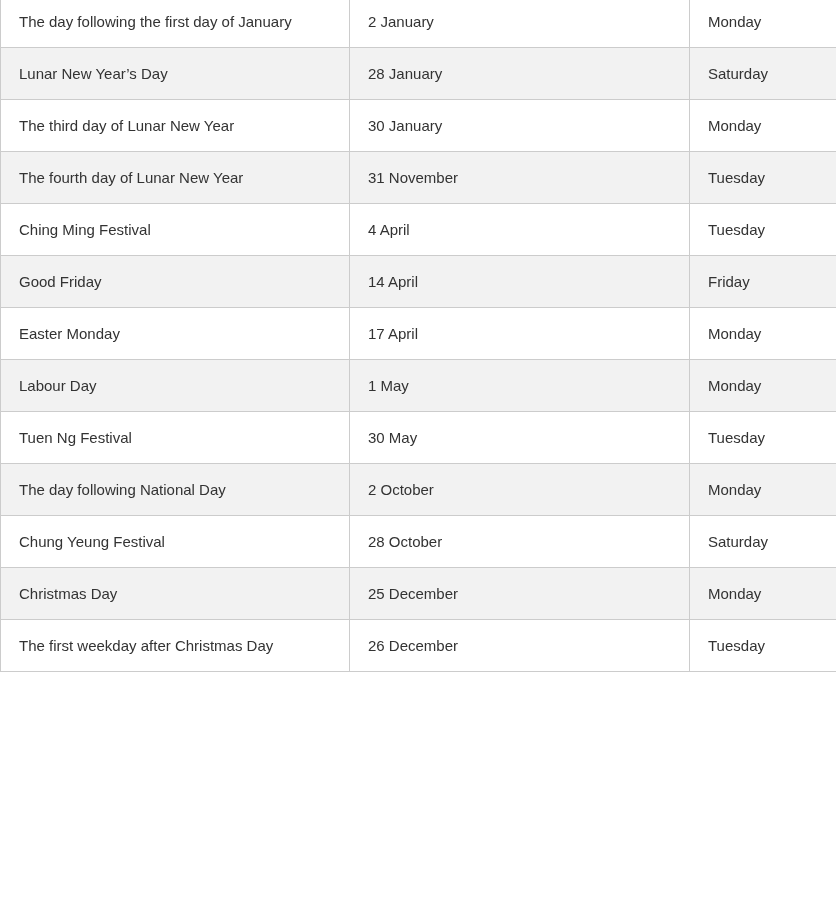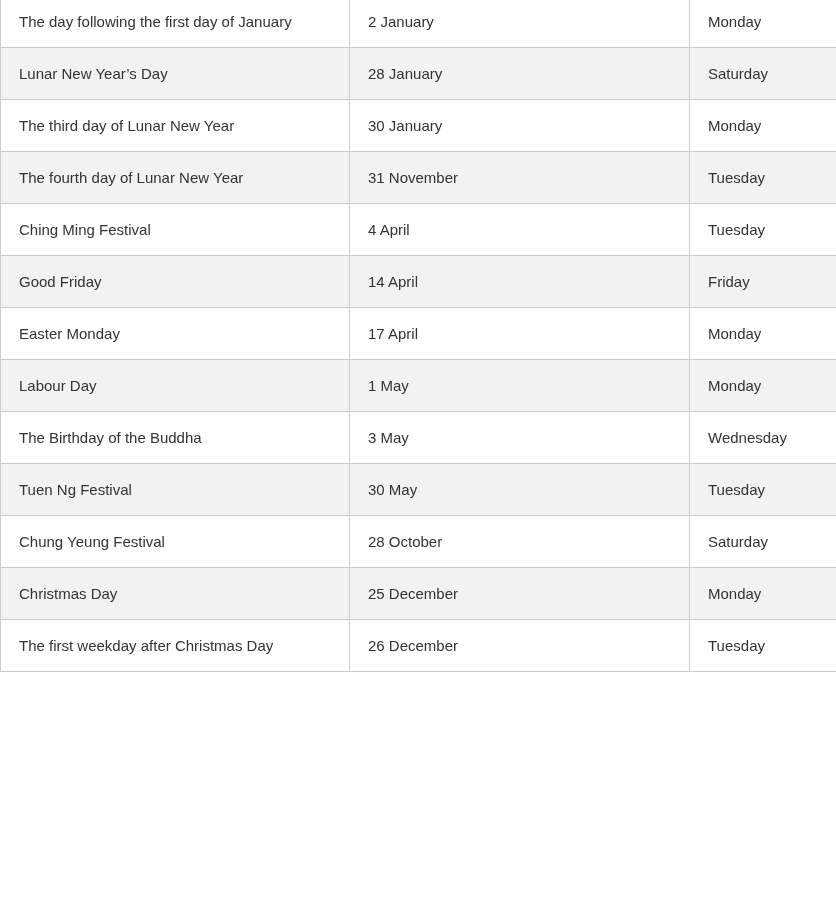--- a/index.html
+++ b/index.html
@@ -96,28 +96,28 @@
     <td>Easter Monday</td>
     <td>17 April</td>
     <td>Monday</td>
   </tr>
         <tr class="holiday-row">
     <td>Labour Day</td>
     <td>1 May</td>
     <td>Monday</td>
   </tr>
         <tr class="holiday-row">
-    <td>The Birthday of the Buddha</td>
-    <td>3 May</td>
-    <td>Wednesday</td>
-  </tr>
-        <tr class="holiday-row">
     <td>Tuen Ng Festival</td>
     <td>30 May</td>
     <td>Tuesday</td>
+  </tr>
+        <tr class="holiday-row">
+    <td>The day following National Day</td>
+    <td>2 October</td>
+    <td>Monday</td>
   </tr>
         <tr class="holiday-row">
     <td>Chung Yeung Festival</td>
     <td>28 October</td>
     <td>Saturday</td>
   </tr>
         <tr class="holiday-row">
     <td>Christmas Day</td>
     <td>25 December</td>
     <td>Monday</td>

